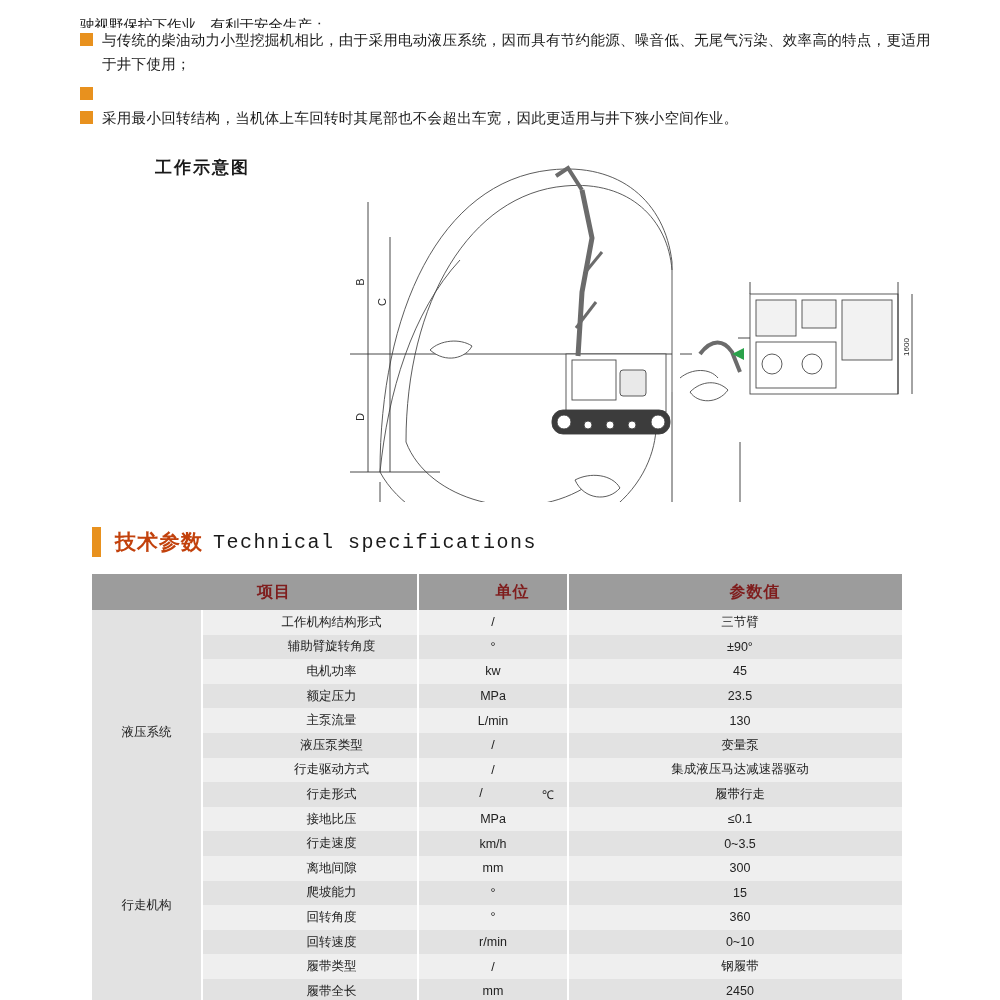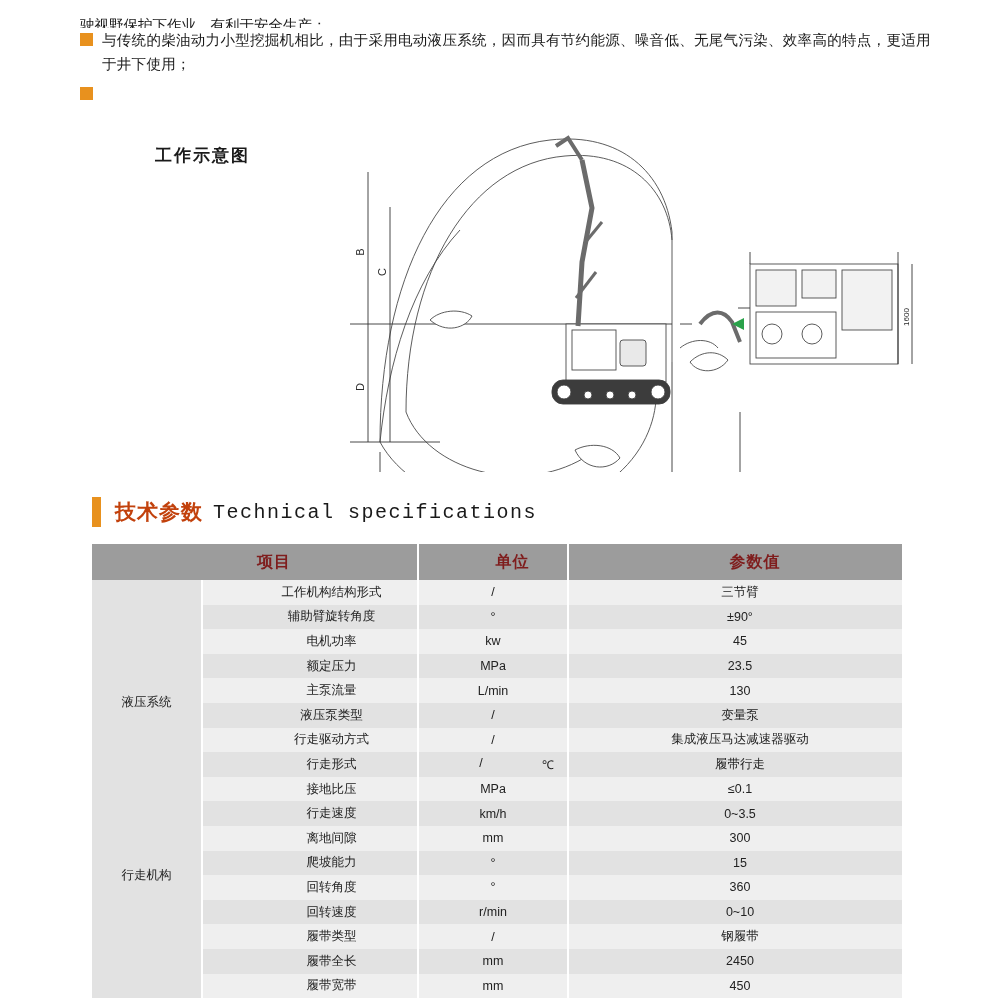--- a/index.html
+++ b/index.html
@@ -52,21 +52,21 @@
 
   
   .diagram-block {
     position: relative;
     height: 360px;
     margin-top: 12px;
   }
   .diagram-title {
     position: absolute;
     left: 155px;
-    top: 32px;
+    top: 14px;
     font-size: 17px;
     font-weight: bold;
     letter-spacing: 2px;
     color: #1a1a1a;
   }
   .diagram-svg {
     position: absolute;
     left: 320px;
     top: 0;
     width: 620px;
@@ -153,20 +153,24 @@
 
 <div class="clipped-top">驶视野保护下作业，有利于安全生产；</div>
 
 <div class="bullets">
   <div class="bullet-row">
     <span class="bullet-marker"></span>
     <span class="bullet-text">与传统的柴油动力小型挖掘机相比，由于采用电动液压系统，因而具有节约能源、噪音低、无尾气污染、效率高的特点，更适用于井下使用；</span>
   </div>
   <div class="bullet-row">
     <span class="bullet-marker"></span>
+  </div>
+  <div class="bullet-row">
+    <span class="bullet-marker"></span>
+    <span class="bullet-text">采用最小回转结构，当机体上车回转时其尾部也不会超出车宽，因此更适用与井下狭小空间作业。</span>
   </div>
 </div>
 
 <div class="diagram-block">
   <div class="diagram-title">工作示意图</div>
 
   <svg class="diagram-svg" viewBox="0 0 620 360">
     <g stroke="#4a4a4a" fill="none" stroke-width="0.9">
 
       <path d="M60 330 C60 170 120 40 230 28 C300 20 345 60 352 120 L352 210"></path>

